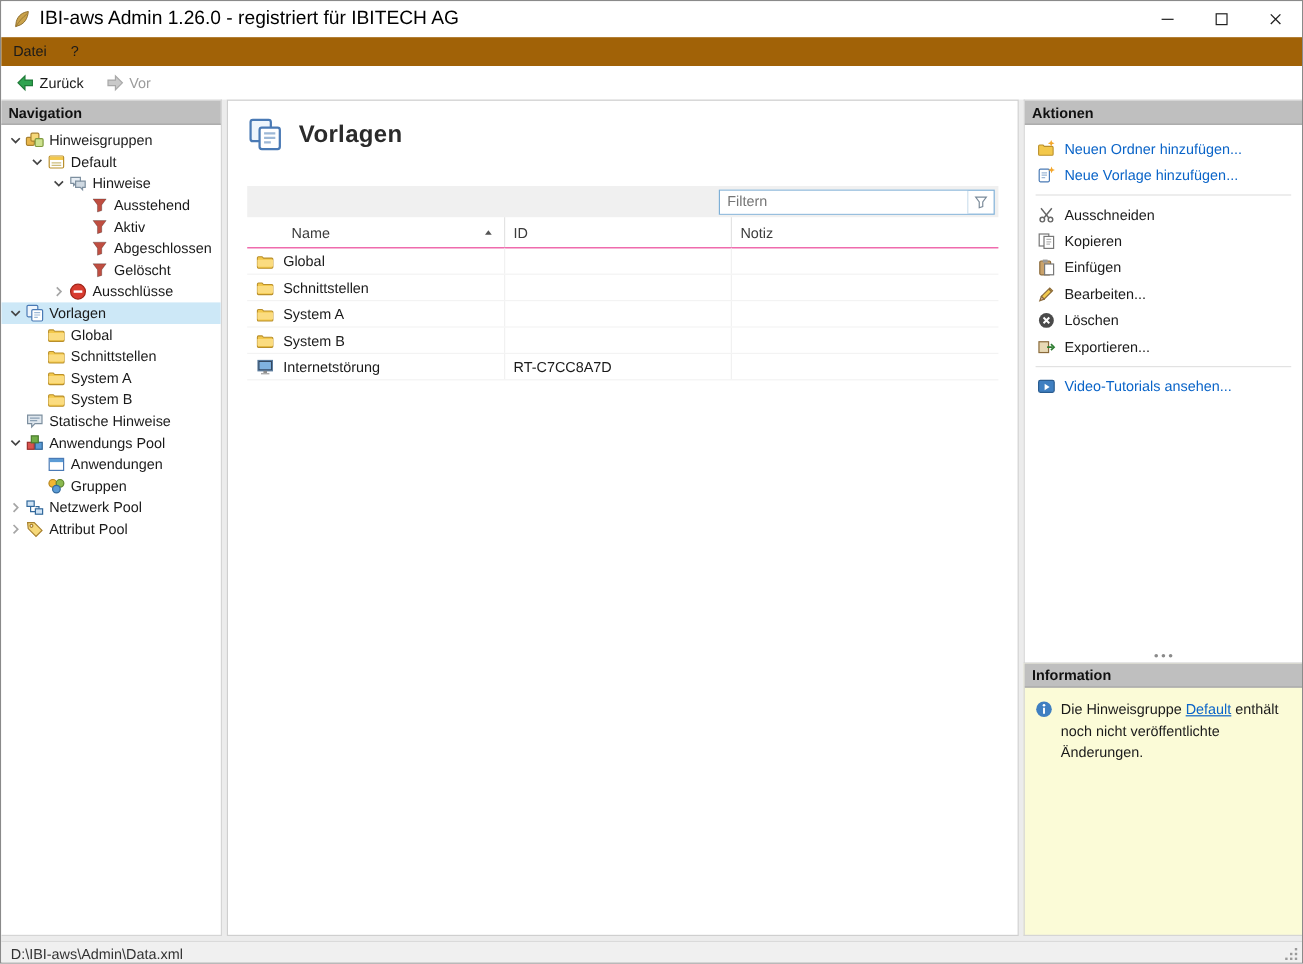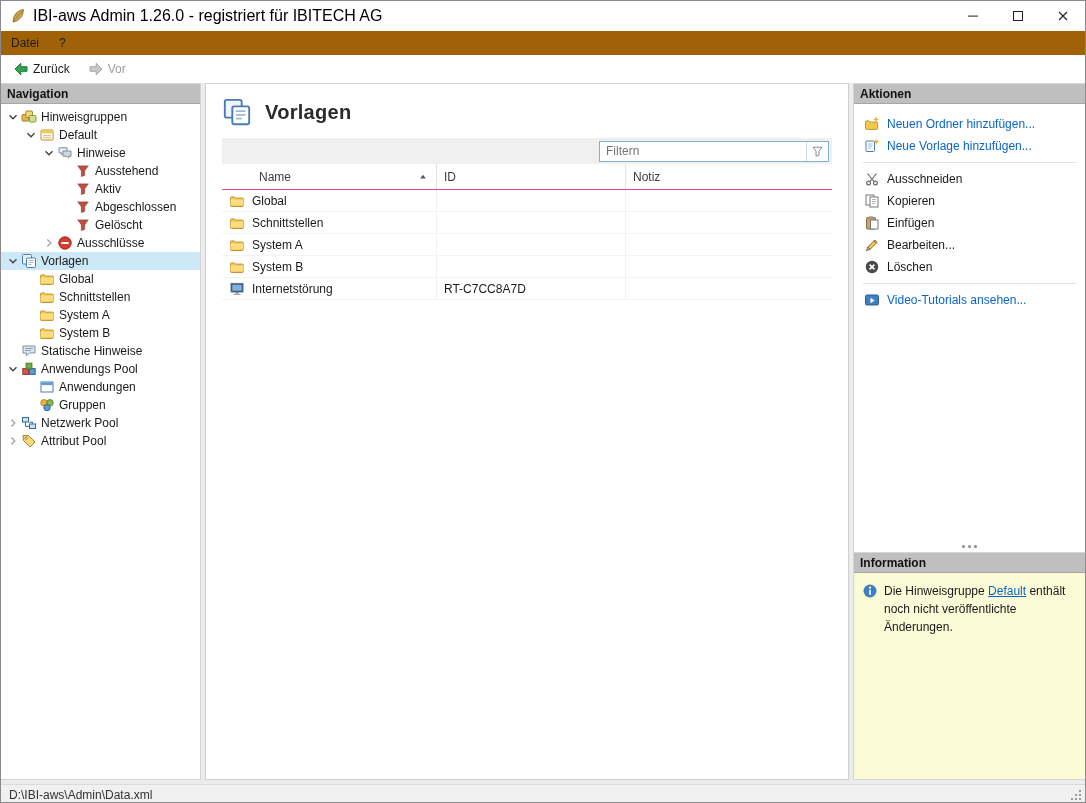--- a/index.html
+++ b/index.html
@@ -19,21 +19,21 @@
   .menubar{height:24px;display:flex;align-items:center;background:#a16207}
   .menu-item{padding:0 10px;height:100%;display:flex;align-items:center;cursor:default}
   .toolbar{height:28px;display:flex;align-items:center;background:#fff;padding-left:5px;gap:4px}
   .tool-btn{display:flex;align-items:center;gap:4px;padding:2px 7px;border-radius:2px}
   .tool-btn.disabled{color:#9c9c9c}
 
   
   .workspace{height:701px;background:#ececec;display:flex;padding-bottom:4px}
   .panel-header{height:20px;background:#bfbfbf;border-bottom:1px solid #a6a6a6;display:flex;
        align-items:center;padding:0 6px;font-weight:bold;color:#111;flex:0 0 20px}
-  .nav-panel{width:200px;background:#fff;border:1px solid #d5d5d5;border-left:none;
+  .nav-panel{width:184px;background:#fff;border:1px solid #d5d5d5;border-left:none;
        display:flex;flex-direction:column}
   .content-panel{flex:1;margin:0 4px;background:#fff;border:1px solid #cfcfcf;
        display:flex;flex-direction:column;overflow:hidden}
   .right-panel{width:232px;display:flex;flex-direction:column}
   .actions-panel{height:470px;background:#fff;border:1px solid #d5d5d5;border-right:none;
        display:flex;flex-direction:column}
   .info-panel{flex:1;border:1px solid #d5d5d5;border-right:none;border-top:none;
        display:flex;flex-direction:column;background:#fbfbd7}
 
   
@@ -41,21 +41,21 @@
   .tree-row{height:18px;display:flex;align-items:center}
   .tree-row .chev{width:16px;height:16px;flex:0 0 16px;display:flex;align-items:center;justify-content:center}
   .tree-row .tlabel{padding-left:4px;white-space:nowrap}
   .lvl0{padding-left:4px}.lvl1{padding-left:22px}.lvl2{padding-left:40px}.lvl3{padding-left:58px}
   .tree-row.selected{background:#cde8f7}
 
   
   .content-title{display:flex;align-items:center;gap:13px;padding:13px 16px 9px 16px}
   .content-title .big-ic{width:30px;height:30px;flex:0 0 30px}
   .content-title h1{font-size:20px;font-weight:600;color:#2b2b2b;letter-spacing:.3px}
-  .filter-band{margin:2px 16px 0 16px;background:#f0f0f0;height:26px;display:flex;
+  .filter-band{margin:19px 16px 0 16px;background:#f0f0f0;height:26px;display:flex;
        align-items:center;justify-content:flex-end;padding:0 3px}
   .filter-box{width:230px;height:21px;background:#fff;border:1px solid #7fb0d6;display:flex;align-items:center}
   .filter-box input{flex:1;border:none;outline:none;height:100%;padding:0 6px;font:inherit;color:#333;min-width:0}
   .filter-btn{width:22px;height:100%;border-left:1px solid #cfe0ee;display:flex;
        align-items:center;justify-content:center;color:#7a8a99}
   .filter-btn svg{width:13px;height:13px}
 
   .table{margin:0 16px}
   .t-row{display:flex;height:22px;align-items:center;border-bottom:1px solid #f3f3f3}
   .t-head{height:26px;border-bottom:1px solid #ec4899;color:#3c3c3c}
@@ -612,20 +612,26 @@
               <use href="#i-edit"></use>
             </svg>
           <span class="alabel">Bearbeiten...</span>
         </div>
         <div class="action-item">
           <svg class="ic">
               <use href="#i-del"></use>
             </svg>
           <span class="alabel">Löschen</span>
         </div>
+        <div class="action-item">
+          <svg class="ic">
+              <use href="#i-export"></use>
+            </svg>
+          <span class="alabel">Exportieren...</span>
+        </div>
 
         <div class="action-sep"></div>
 
         <div class="action-item link">
           <svg class="ic">
               <use href="#i-video"></use>
             </svg>
           <span class="alabel">Video-Tutorials ansehen...</span>
         </div>
 

